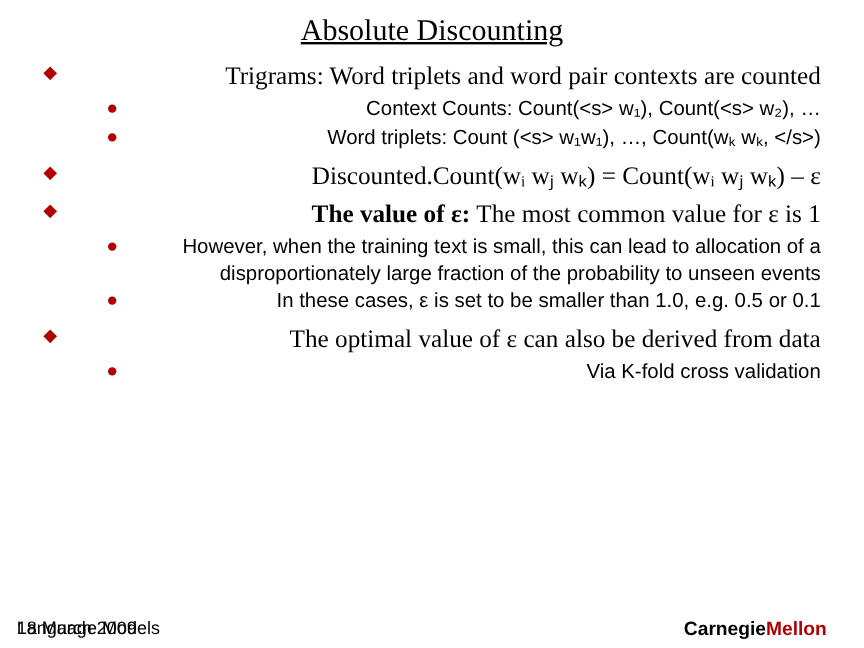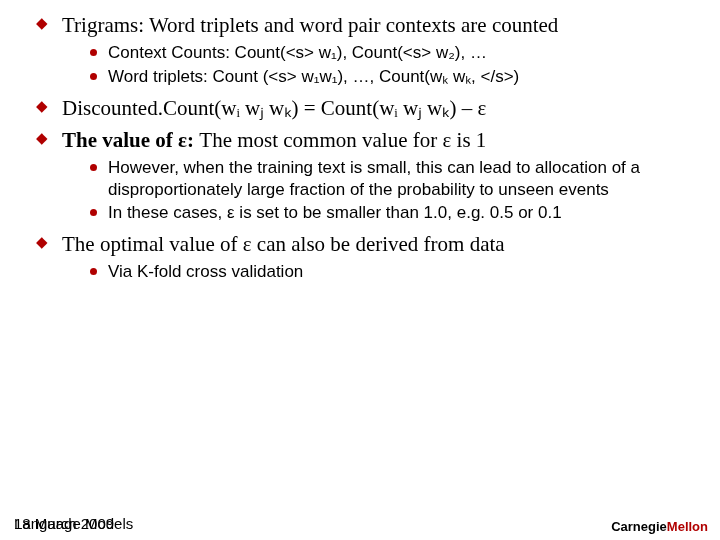--- a/index.html
+++ b/index.html
@@ -20,20 +20,21 @@
   .title {
     text-align: center;
     font-size: 25px;
     text-decoration: underline;
     margin-bottom: 10px;
   }
   ul.level1 {
     list-style: none;
     padding-left: 0;
     margin: 0;
+    text-align: right;
   }
   ul.level1 > li {
     position: relative;
     padding-left: 26px;
     font-size: 21px;
     margin-bottom: 6px;
     line-height: 1.25;
   }
   ul.level1 > li::before {
     content: "◆";
@@ -74,32 +75,33 @@
     font-size: 15px;
     font-family: Arial, Helvetica, sans-serif;
   }
   .footer-center {
     position: absolute;
     left: 0; right: 0;
     text-align: left;
   }
   .footer-logo {
     position: absolute;
-    right: 12px;
+    right: 31px;
     bottom: 6px;
-    font-size: 13px;
+    font-size: 16px;
     font-family: Arial, sans-serif;
   }
   .footer-logo .c1 { color: #000; font-weight: bold; }
   .footer-logo .c2 { color: #b00000; font-weight: bold; }
 </style>
 </head>
 <body>
 
 <div class="slide">
+  <div class="title">Absolute Discounting</div>
 
   <ul class="level1">
     <li>
       <span>Trigrams:  Word triplets and word pair contexts are counted</span>
       <ul class="level2">
         <li><span>Context Counts: Count(&lt;s&gt; w₁), Count(&lt;s&gt; w₂), …</span></li>
         <li><span>Word triplets:  Count (&lt;s&gt; w₁w₁), …, Count(wₖ wₖ, &lt;/s&gt;)</span></li>
       </ul>
     </li>
 

